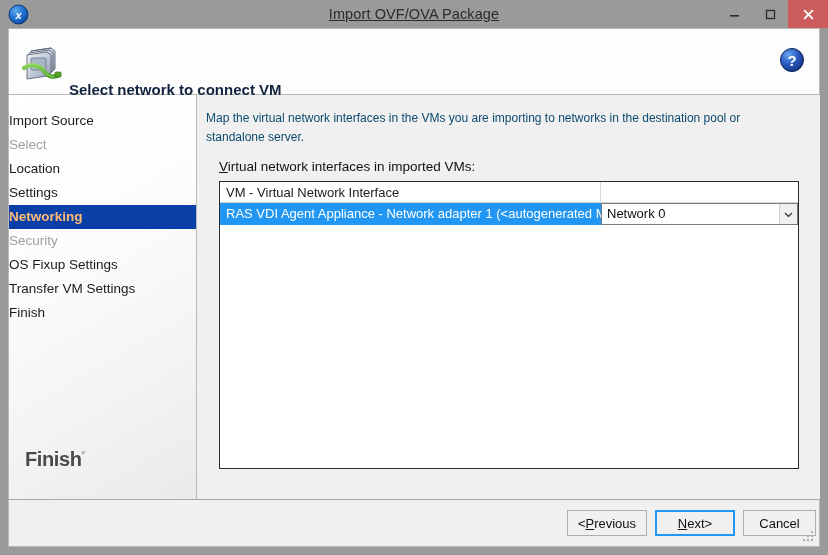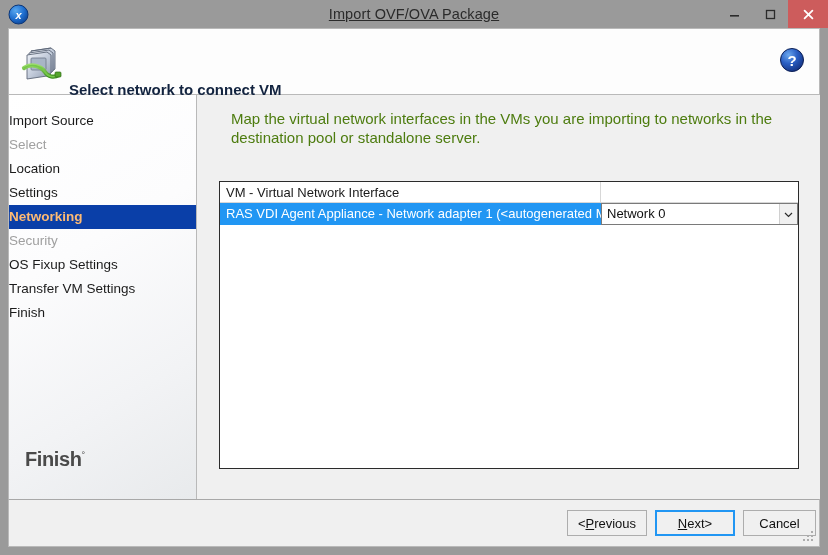--- a/index.html
+++ b/index.html
@@ -145,24 +145,24 @@
   
   #main {
     position: absolute;
     left: 188px; top: 0;
     width: 623px; height: 404px;
     background: #f0f0f0;
     box-sizing: border-box;
   }
   #intro {
     position: absolute;
-    left: 34px; top: 14px;
+    left: 9px; top: 14px;
     width: 562px;
-    font-size: 15px;
-    color: #4d7c0f;
+    font-size: 12px;
+    color: #0c4a6e;
     line-height: 19px;
   }
   #list-label {
     position: absolute;
     left: 22px; top: 64px;
     font-size: 13.5px;
     color: #111111;
   }
   #list-label .acc { text-decoration: underline; }
 
@@ -381,20 +381,21 @@
       <div class="side-item disabled" style="top:134px"><span>Security</span></div>
       <div class="side-item" style="top:182px"><span>Transfer VM Settings</span></div>
       <div class="side-item" style="top:206px"><span>Finish</span></div>
 
       <div id="citrix-logo"><span>Finish</span><span class="reg">°</span></div>
     </div>
 
     <div id="main">
       <div id="intro">Map the virtual network interfaces in the VMs you are importing to networks in the destination pool or standalone server.</div>
 
+      <div id="list-label"><span class="acc">V</span><span>irtual network interfaces in imported VMs:</span></div>
 
       <div id="table">
         <div id="thead">
           <div class="th" id="th-0">VM - Virtual Network Interface</div>
         </div>
 
         <div id="trow">
           <div id="cell-name">RAS VDI Agent Appliance - Network adapter 1 (&lt;autogenerated MAC&gt;)</div>
           <div id="cell-network">
             <div id="network-value">Network 0</div>

